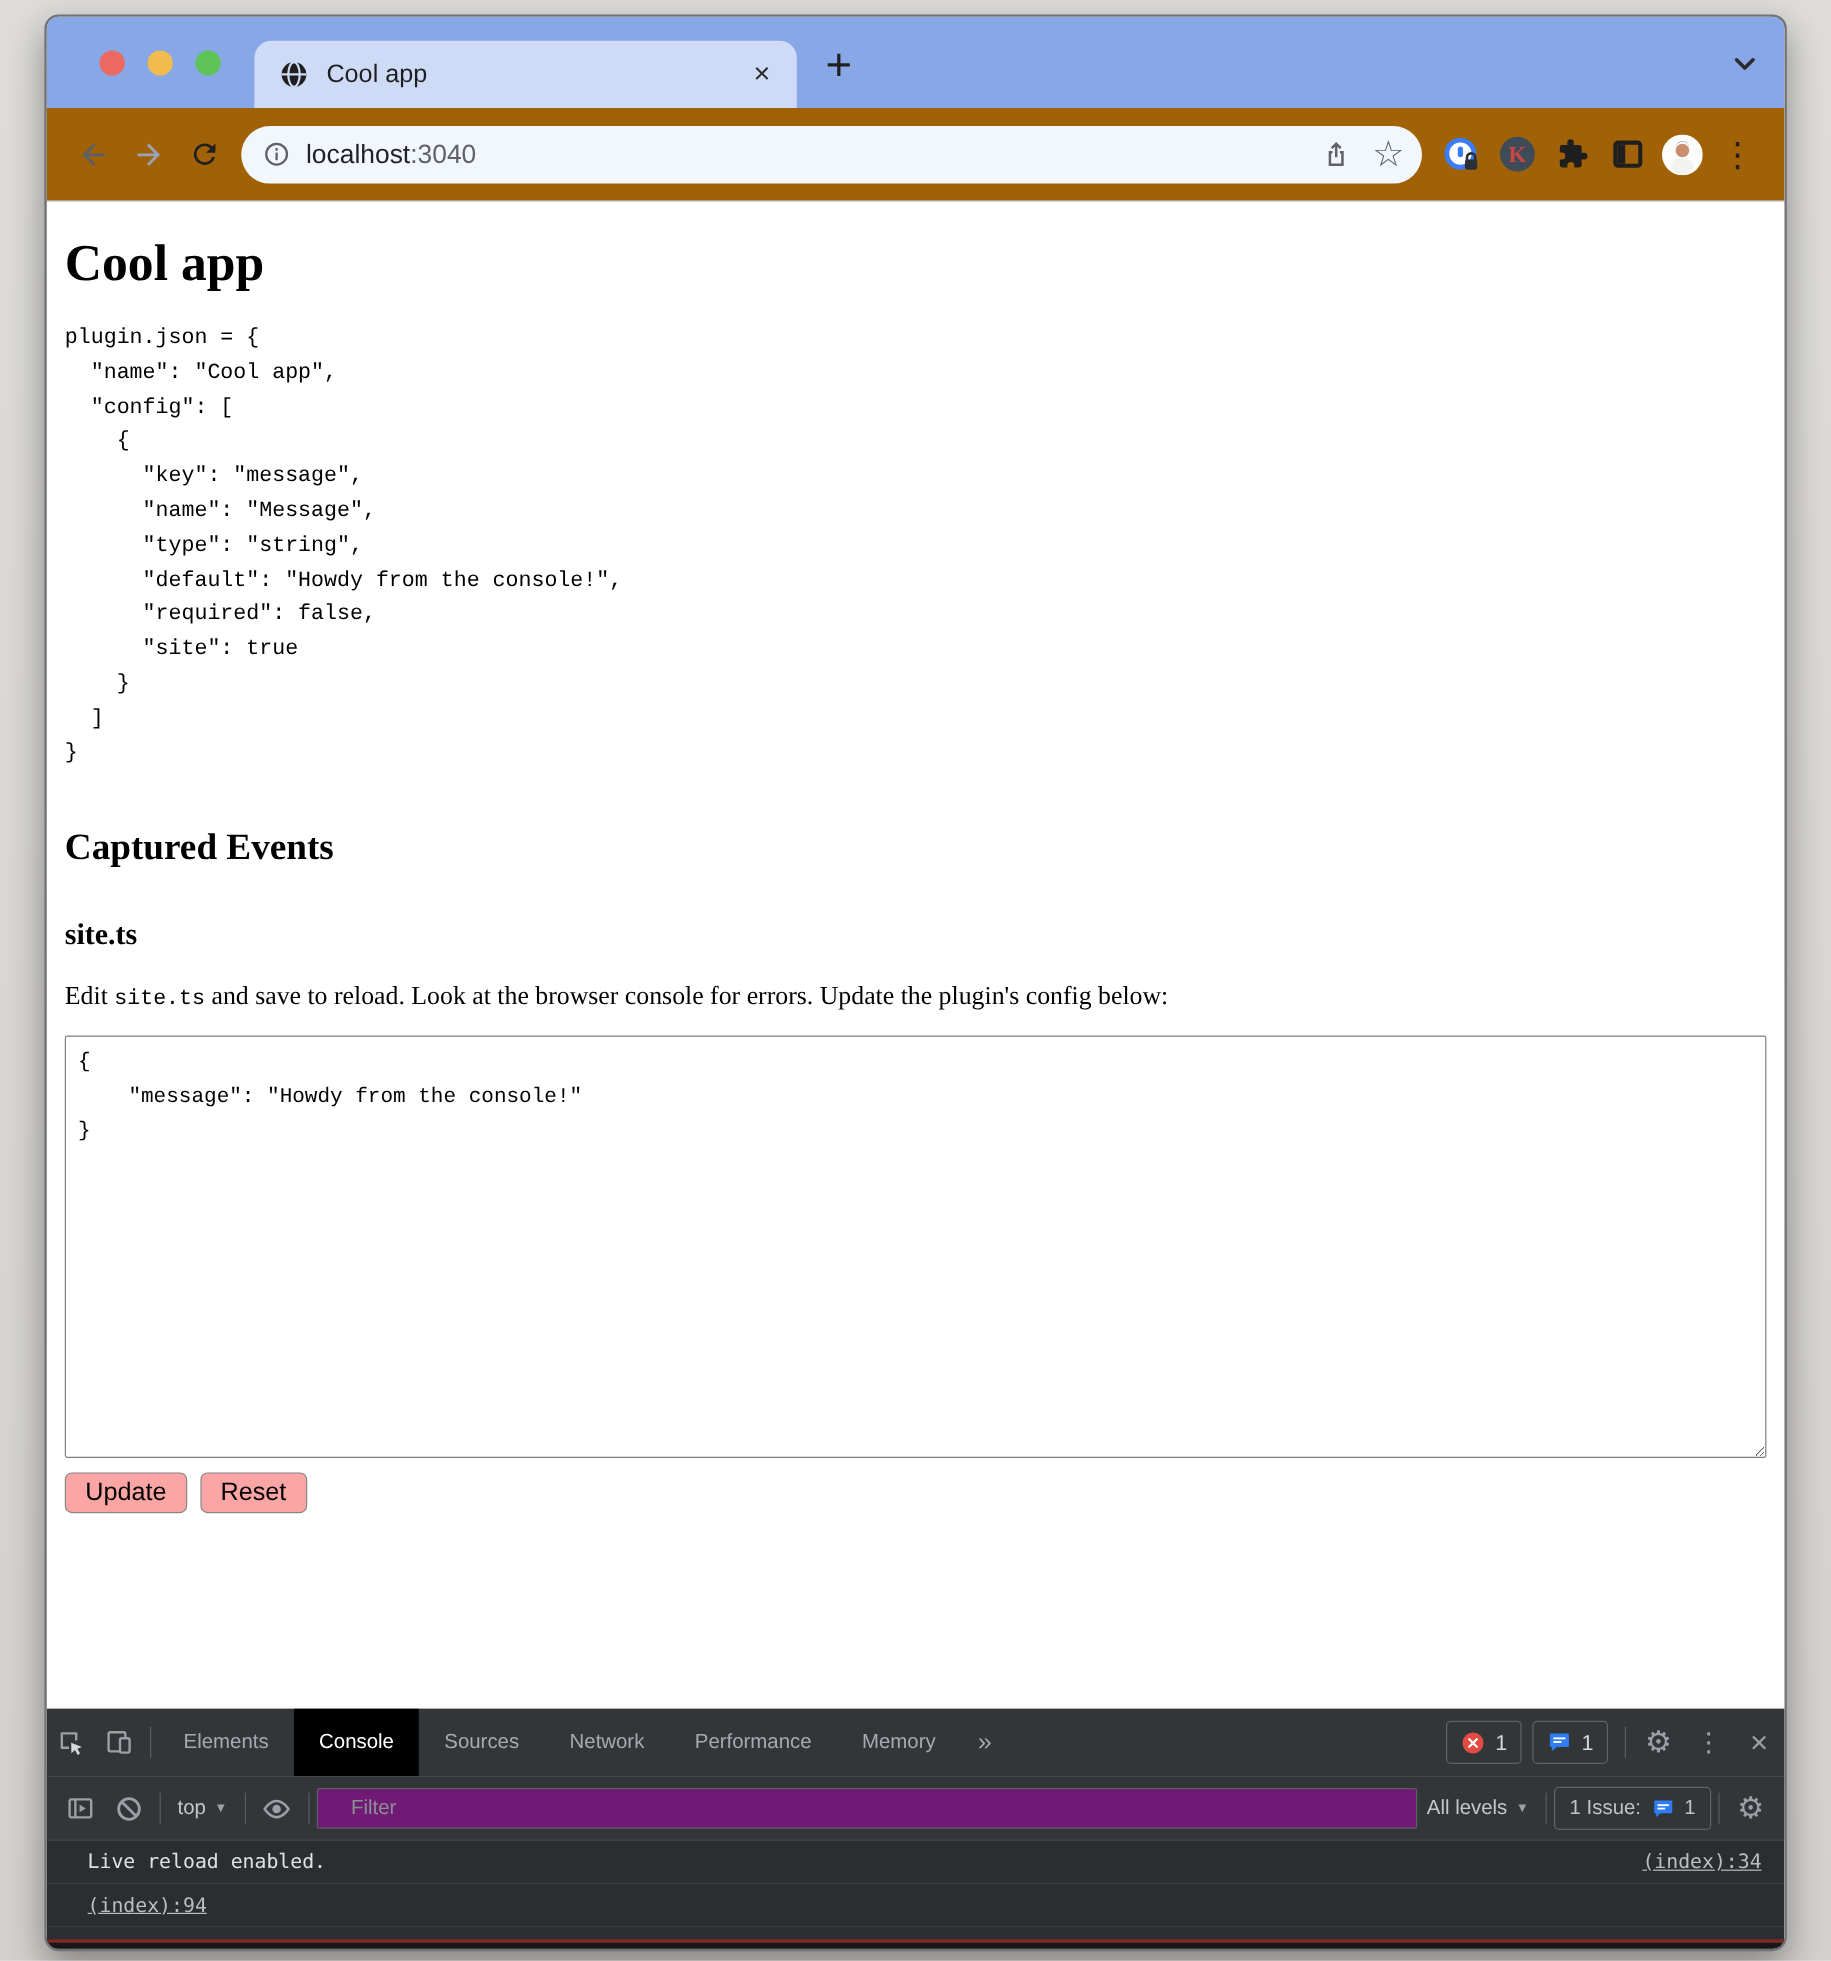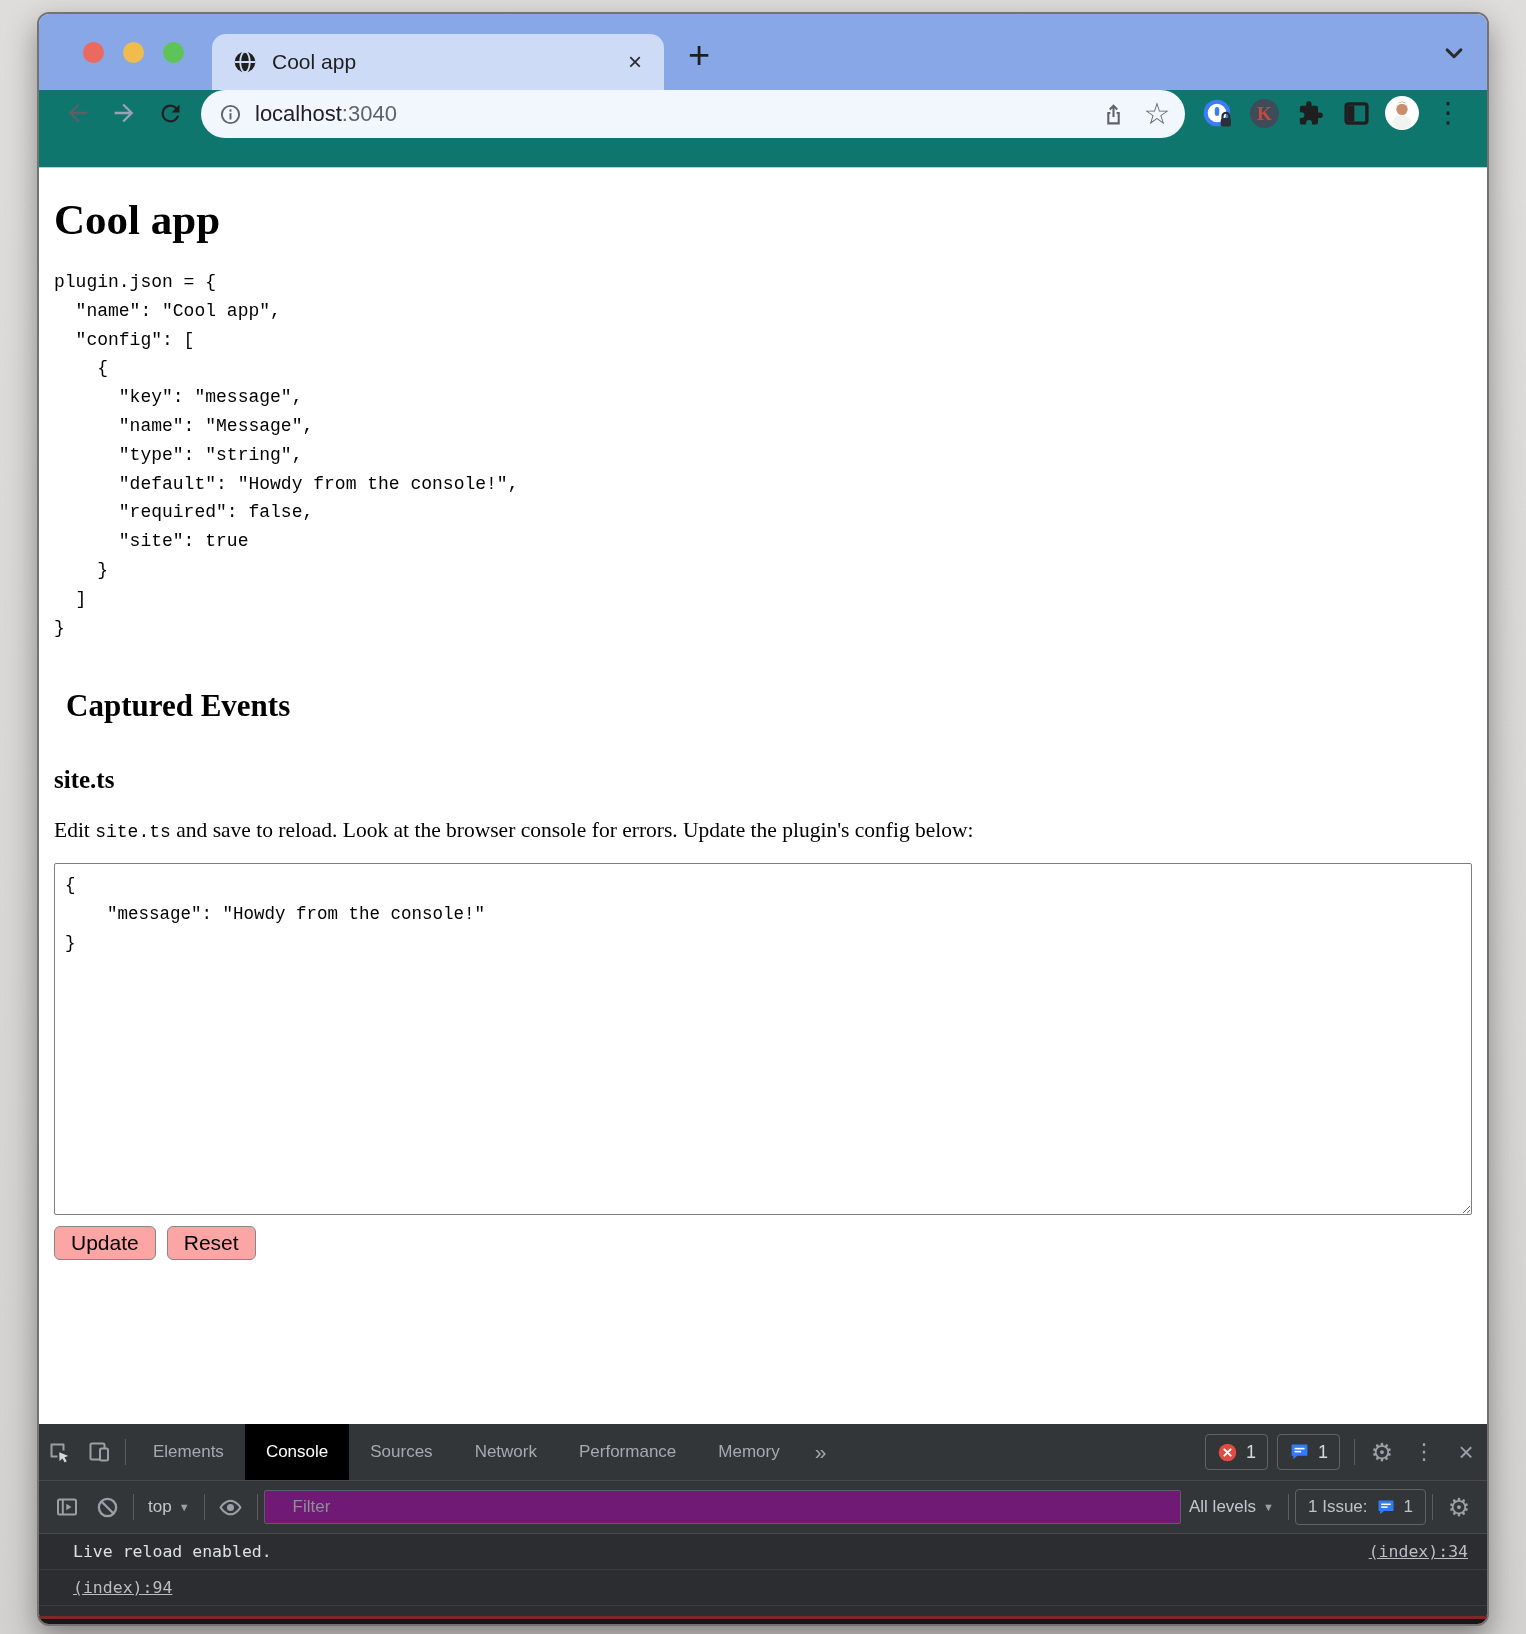--- a/index.html
+++ b/index.html
@@ -36,22 +36,22 @@
     border-radius: 14px 14px 0 0;
     display: flex; align-items: center;
     padding: 0 16px 0 20px;
   }
   .tab-title { font-size: 21px; color: #1f1f1f; margin-left: 14px; flex: 1; }
   .tab-close { font-size: 24px; color: #2b2b2b; cursor: default; line-height: 1; padding: 2px 6px; }
   .newtab { font-size: 38px; font-weight: 300; color: #1f1f1f; margin: 0 0 16px 24px; line-height: 1; }
   .strip-chevron { margin-left: auto; margin-bottom: 22px; display: flex; }
   
   .toolbar {
-    height: 78px; background: #0f766e;
-    display: flex; 
+    height: 78px; background: #a16207;
+    display: flex; align-items: center;
     flex: none; padding: 0 16px;
     border-bottom: 1px solid #bccbec;
   }
   .nav-btn { width: 46px; height: 46px; display: flex; align-items: center; justify-content: center; flex: none; }
   .urlbar {
     flex: 1; height: 48px; background: #f2f6fd;
     border-radius: 24px; display: flex; align-items: center;
     padding: 0 6px 0 18px; margin: 0 10px 0 8px;
   }
   .url-text { flex: 1; font-size: 22px; margin-left: 13px; white-space: nowrap; }
@@ -64,21 +64,21 @@
   
   .content {
     flex: 1; background: #fff; overflow: hidden;
     padding: 0 15px; font-family: "Liberation Serif", serif; color: #000;
   }
   .content h1 { font-size: 43px; font-weight: bold; margin: 27px 0 20px; }
   .content pre {
     font-family: "Liberation Mono", monospace;
     font-size: 18px; line-height: 28.8px; margin: 24px 0;
   }
-  .content h2 { font-size: 31px; font-weight: bold; margin: 46px 12px 20px; }
+  .content h2 { font-size: 31px; font-weight: bold; margin: 46px 0 20px; }
   .content h3 { font-size: 25px; font-weight: bold; margin: 42px 0 18px; }
   .content p  { font-size: 21.5px; margin: 24px 0 20px; }
   .content p code { font-family: "Liberation Mono", monospace; font-size: 18px; }
   .config-editor {
     width: 100%; height: 352px;
     font-family: "Liberation Mono", monospace; font-size: 17.5px; line-height: 29px;
     padding: 7px 10px; border: 1px solid #7d7d7d; border-radius: 2px;
     resize: both; color: #000; background: #fff; outline: none;
   }
   .btn-row { margin: 7px 0 0; display: flex; gap: 11px; }

